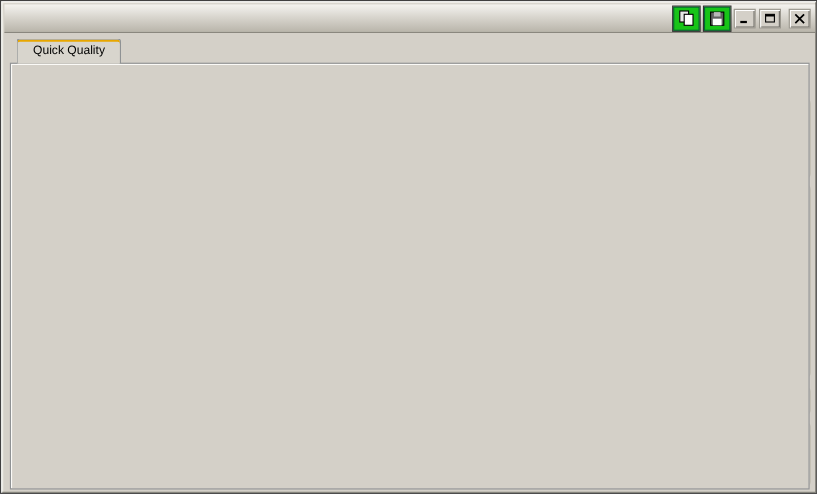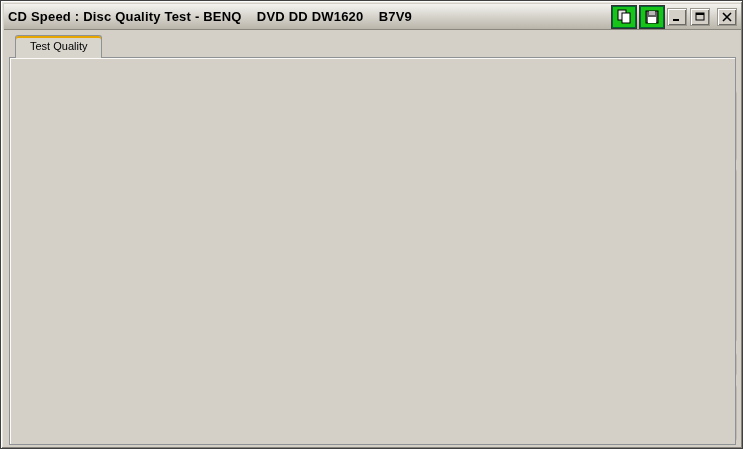--- a/index.html
+++ b/index.html
@@ -69,21 +69,20 @@
   .cbbox{width:13px;height:13px;background:#fff;border:1px solid #5a7da0;display:flex;
     align-items:center;justify-content:center;}
   .cbmark{color:#00a000;font-weight:bold;font-size:11px;line-height:11px;}
 </style>
 </head>
 <body>
 
 <div class="window">
 
   <div class="titlebar">
-    <span class="title-text pre">CD Speed : Disc Quality Test - BENQ    DVD DD DW1620    B7V9</span>
     <span class="tb-spacer"></span>
     <span class="tb-greenbtn">
       <svg width="16" height="16">
         <rect x="2" y="1" width="8" height="10" fill="#e8e8e8" stroke="#000"></rect>
         <rect x="6" y="4" width="8" height="10" fill="#ffffff" stroke="#000"></rect>
       </svg>
     </span>
     <span class="tb-greenbtn">
       <svg width="16" height="16">
         <rect x="2" y="2" width="12" height="12" fill="#606060" stroke="#000"></rect>
@@ -103,21 +102,21 @@
         </svg>
     </span>
     <span class="winbtn close">
       <svg width="10" height="10">
           <path d="M1 1 L9 9 M9 1 L1 9" stroke="#000" stroke-width="1.6"></path>
         </svg>
     </span>
   </div>
 
   <div class="tab">
-    <span>Test Quality</span>
+    <span>Quick Quality</span>
   </div>
   <div class="tabpage"></div>
 
   <div class="note pre">recorded with _NEC    DVD_RW ND-3500AG v2.19</div>
 
   <div class="ylabels yl-left" style="left:30px;top:70px;">
       <span style="top: -5px;">10</span>
       <span style="top: 21px;">8</span>
       <span style="top: 47px;">6</span>
       <span style="top: 73px;">4</span>

